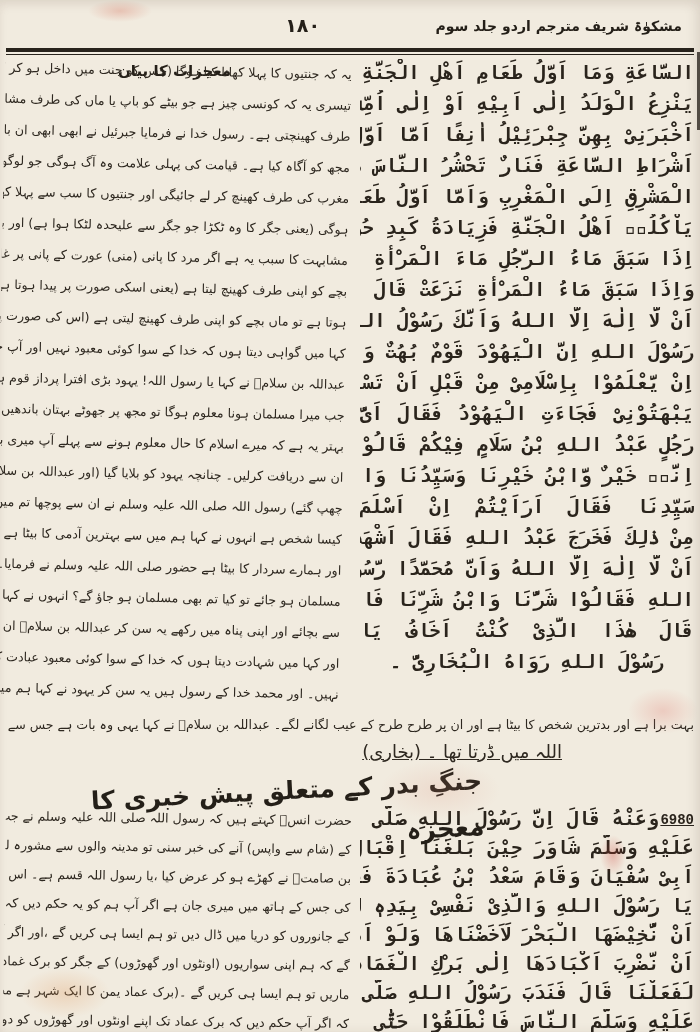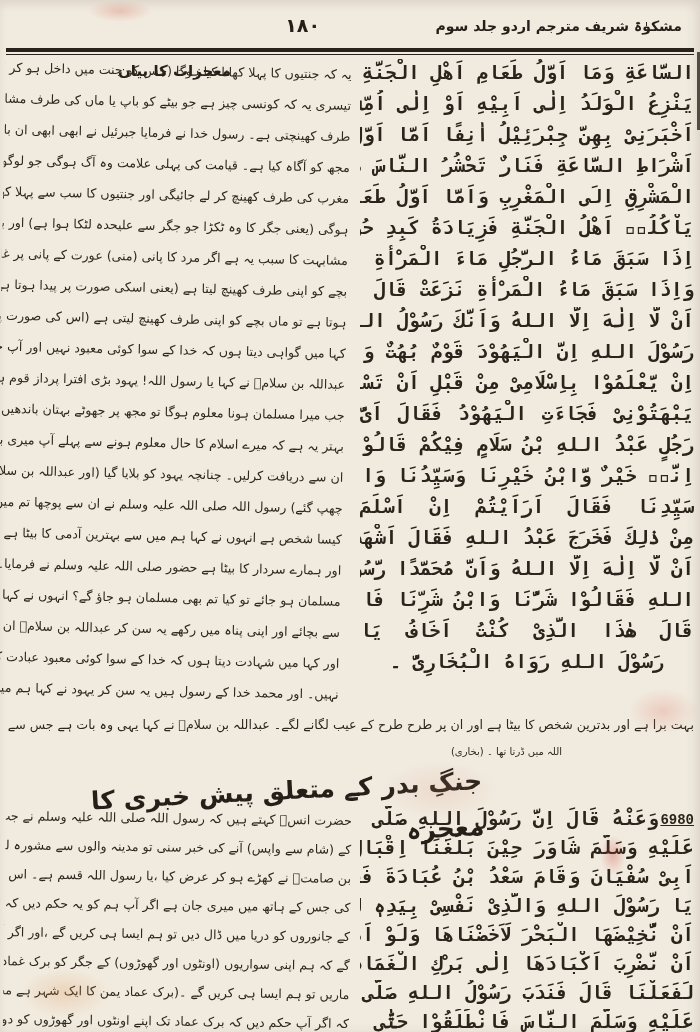--- a/index.html
+++ b/index.html
@@ -45,21 +45,21 @@
   .bottom .ar-line { line-height:29px; height:29px; }
   .bottom .ur-line { line-height:29px; height:29px; }
 
   
   .full-line {
     font-size:12.6px; line-height:30px; height:30px; white-space:nowrap;
     text-align:justify; text-align-last:justify; overflow:hidden; color:#2e2820;
   }
   .bukhari-line {
     width:fit-content; margin:0 132px 0 auto;
-    font-size:10px; line-height:24px; height:24px; color:#2e2820;
+    font-size:18px; line-height:24px; height:24px; color:#2e2820;text-decoration:underline;
   }
 
   
   .section-heading {
     width:fit-content; margin:-6px 212px 2px auto;
     font-size:25px; font-weight:bold; color:#241f18;
     transform:rotate(-3deg); transform-origin:100% 50%;
     height:46px; line-height:46px;
   }
 

